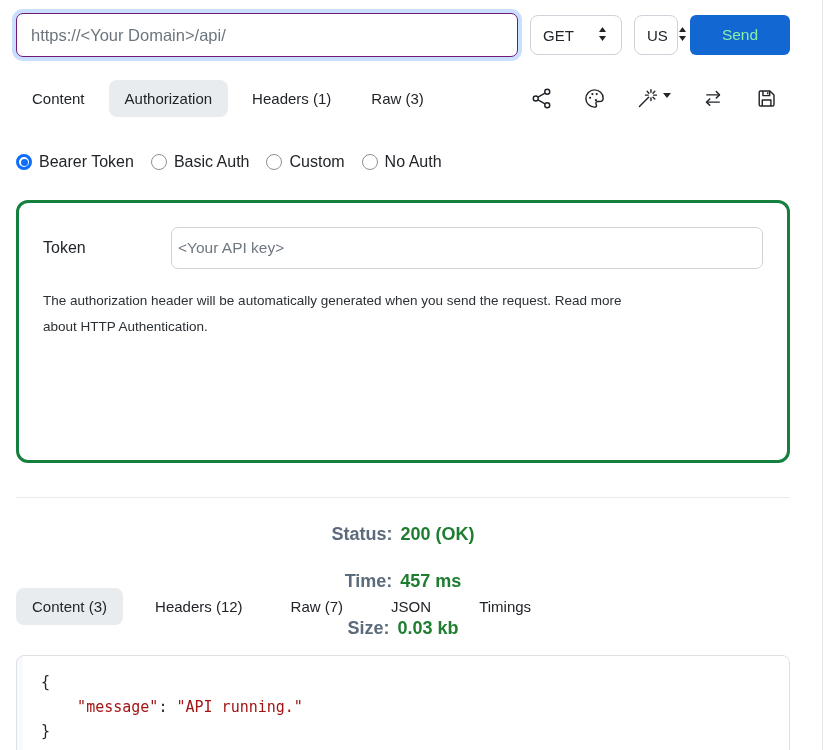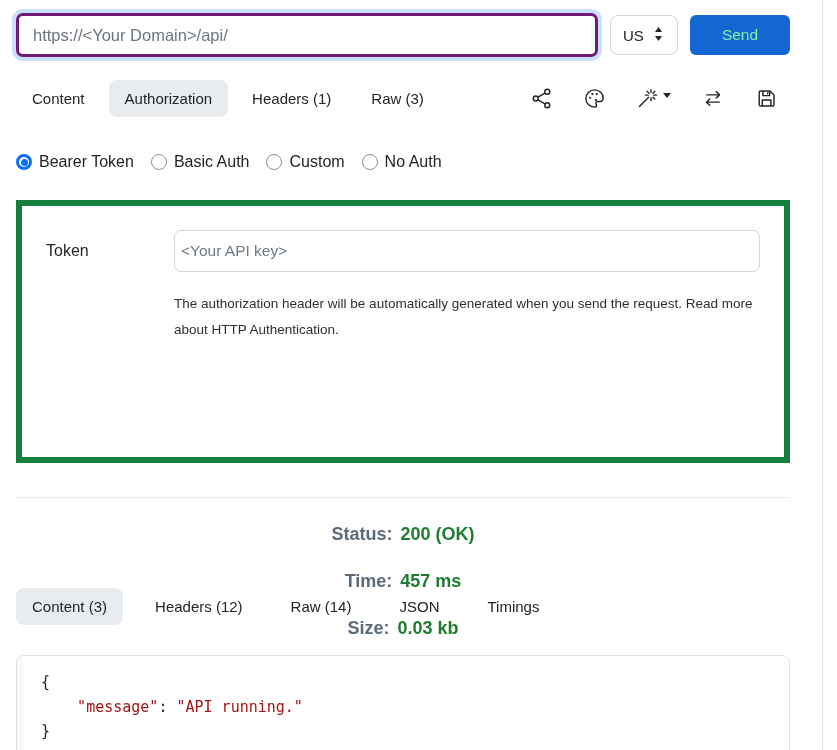--- a/index.html
+++ b/index.html
@@ -4,29 +4,29 @@
 <style>
   * { margin:0; padding:0; box-sizing:border-box; }
   html,body { background:#fff; }
   body { font-family:"Liberation Sans", sans-serif; color:#212529; }
   .page { position:relative; width:837px; height:750px; background:#fff; overflow:hidden; }
   .scroll-edge { position:absolute; left:822px; top:0; bottom:0; width:1px; background:#e4e7ea; }
   .content { padding:13px 16px 0 16px; width:806px; }
 
   
   .request-bar { display:flex; align-items:center; gap:12px; height:44px; margin-bottom:21px; }
-  .url-input { flex:1; height:44px; border:3px solid #701a75; border-radius:7px;
+  .url-input { flex:1; height:44px; border:1px solid #701a75; border-radius:7px;
                box-shadow:0 0 0 4px rgba(13,110,253,.22); outline:none;
                font-family:"Liberation Sans",sans-serif; font-size:16.5px; color:#6c757d;
                padding:0 14px; background:#fff; }
   .select { display:flex; align-items:center; justify-content:space-between; gap:8px;
             height:40px; border:1px solid #ced4da; border-radius:8px; background:#fff;
             padding:0 12px; font-size:15px; color:#212529; cursor:pointer; }
   .select.method { width:92px; }
-  .select.region { width:68px; }
+  .select.region { width:44px; }
   .send-btn { width:100px; height:40px; border:none; border-radius:6px; background:#1267d2;
               color:#86efac; font-family:"Liberation Sans",sans-serif; font-size:15.5px; cursor:pointer; }
 
   
   .tabs-row { display:flex; align-items:center; height:40px; margin-bottom:32px; }
   .tab { padding:10px 16px; font-size:15px; color:#212529; border-radius:8px; cursor:pointer; white-space:nowrap; }
   .tab + .tab { margin-left:8px; }
   .tab.active { background:#e9ecef; }
   .toolbar { margin-left:auto; display:flex; align-items:center; gap:30px; padding-right:12px; }
   .icon-btn { display:flex; align-items:center; cursor:pointer; }
@@ -36,27 +36,27 @@
 
   
   .radio-row { display:flex; align-items:center; gap:17px; height:24px; margin-bottom:26px; }
   .radio-item { display:flex; align-items:center; gap:7px; font-size:16px; cursor:pointer;justify-content:flex-end; }
   .radio { width:16px; height:16px; border-radius:50%; border:1px solid #8a9199; background:#fff;
            display:inline-flex; align-items:center; justify-content:center; }
   .radio.checked { border:3px solid #0d6efd; }
   .radio.checked::after { content:""; width:7px; height:7px; border-radius:50%; background:#0d6efd; }
 
   
-  .auth-panel { border:6px solid #15803d; border-radius:0; height:263px; padding:24px; margin-bottom:34px; }
+  .auth-panel { border:3px solid #15803d; border-radius:12px; height:263px; padding:24px; margin-bottom:34px; }
   .token-row { display:flex; align-items:center; }
   .token-label { width:128px; font-size:16px; color:#212529; }
   .token-input { flex:1; height:42px; border:1px solid #ced4da; border-radius:7px; outline:none;
                  font-family:"Liberation Sans",sans-serif; font-size:15.5px; color:#212529; padding:0 6px; }
   .token-input::placeholder { color:#6f7780; opacity:1; }
-  .helper { margin-left:128px; margin-top:19px; max-width:595px; font-size:13.5px; color:#2b3035; line-height:1.95; }
+  .helper { margin-top:19px; max-width:595px; font-size:13.5px; color:#2b3035; line-height:1.95; }
 
   .divider { border:none; border-top:1px solid #e8eaed; margin:0 0 26px 0; }
 
   
   .status-row { display:flex; align-items:center; gap:26px; height:26px; margin-bottom:35px;
                 font-size:18px; font-weight:600;flex-direction:column; }
   .status-item { display:flex; align-items:baseline; gap:8px; }
   .s-label { color:#5c6b7b; }
   .s-value { color:#1e7d2f; }
 
@@ -73,20 +73,29 @@
   .tok-str { color:#a31515; }
 </style>
 </head>
 <body>
 
 <div class="page">
   <div class="content">
 
     <div class="request-bar">
       <input class="url-input" type="text" value="https://&lt;Your Domain&gt;/api/" style="">
+      <div class="select method">
+        <span>GET</span>
+        <span>
+          <svg width="13" height="16" viewBox="0 0 13 16" fill="#212529">
+            <path d="M6.5 1 L10 6 H3 Z"></path>
+              <path d="M6.5 15 L3 10 H10 Z"></path>
+          </svg>
+        </span>
+      </div>
       <div class="select region">
         <span>US</span>
         <span>
           <svg width="13" height="16" viewBox="0 0 13 16" fill="#212529">
             <path d="M6.5 1 L10 6 H3 Z"></path>
               <path d="M6.5 15 L3 10 H10 Z"></path>
           </svg>
         </span>
       </div>
       <button class="send-btn">Send</button>
@@ -189,21 +198,21 @@
       </div>
       <div class="status-item">
         <span class="s-label">Size:</span>
         <span class="s-value">0.03 kb</span>
       </div>
     </div>
 
     <div class="tabs-row response">
       <div class="tab active">Content (3)</div>
       <div class="tab">Headers (12)</div>
-      <div class="tab">Raw (14)</div>
+      <div class="tab">Raw (7)</div>
       <div class="tab">JSON</div>
       <div class="tab">Timings</div>
     </div>
 
     <div class="code-block">
       <div class="code-inner">
         <div class="code-line"><span>{</span></div>
         <div class="code-line"><span class="ind"></span><span class="tok-str">"message"</span><span>: </span><span class="tok-str">"API running."</span></div>
         <div class="code-line"><span>}</span></div>
       </div>

